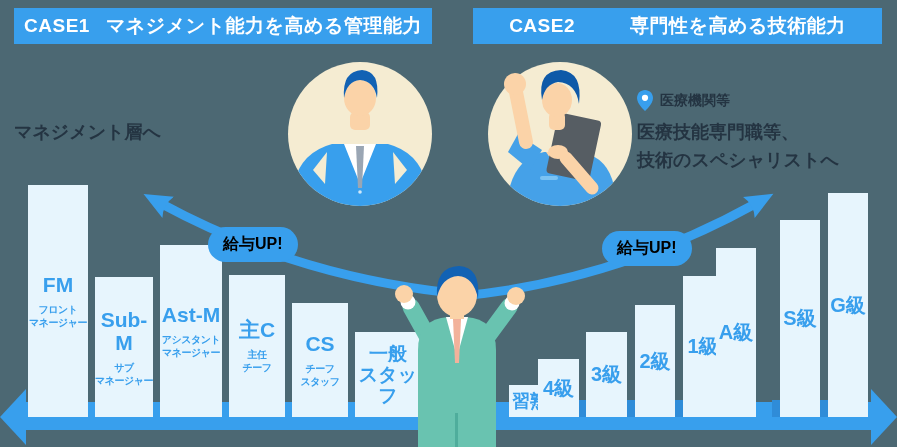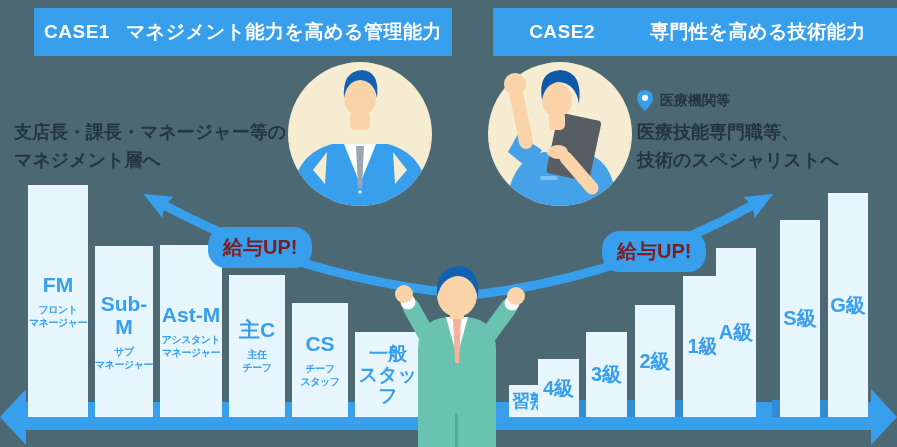--- a/index.html
+++ b/index.html
@@ -3,23 +3,23 @@
 <meta charset="utf-8">
 <style>
   html,body { margin:0; padding:0; background:#4C6873; }
   .stage {
     position:relative; width:897px; height:447px; overflow:hidden;
     background:#4C6873;
     font-family:"Liberation Sans","DejaVu Sans",sans-serif;
   }
   
   .hdr {
-    position:absolute; top:8px; height:48px; background:#389FED; color:#fff;
+    position:absolute; top:8px; height:36px; background:#389FED; color:#fff;
     display:flex; align-items:center; justify-content:center;
-    font-weight:bold; font-size:19px; letter-spacing:0.5px;margin-left:20px;
+    font-weight:bold; font-size:19px; letter-spacing:0.5px;
   }
   #hdr1 { left:14px; width:418px; }
   #hdr2 { left:473px; width:409px;gap:39px; }
   .hdr .case { margin-right:16px; }
   
   .loc-row {
     position:absolute; display:flex; align-items:center; gap:7px;
     color:#243442; font-weight:bold; font-size:14px;
   }
   #loc1 { left:14px; top:90px; }
@@ -38,41 +38,41 @@
   #n4{left:675px;width:8px;} #n5{left:723px;width:9px;} #n6{left:772px;width:8px;} #n7{left:820px;width:8px;}
   
   .bar {
     position:absolute; bottom:30px; background:#E7F5FD; color:#389FED;
     display:flex; flex-direction:column; align-items:center; justify-content:center;
     font-weight:bold; text-align:center; z-index:1;
   }
   .bar .main { font-size:21px; line-height:23px; white-space:pre-line; }
   .bar .sub  { font-size:10px; line-height:13px; margin-top:7px; white-space:pre-line; letter-spacing:-0.5px; }
   #lb1{left:28px;width:60px;height:232px;}
-  #lb2{left:95px;width:58px;height:171px;}
+  #lb2{left:95px;width:58px;height:140px;}
   #lb3{left:160px;width:62px;height:172px;}
   #lb4{left:229px;width:56px;height:142px;}
   #lb5{left:292px;width:56px;height:114px;}
   #lb6{left:355px;width:66px;height:85px;}
   #lb6 .main { font-size:19px; line-height:21px; }
   .rbar .main { font-size:20px; }
   #rb1{left:509px;width:42px;height:32px;}  #rb1 .main{font-size:18px;}
   #rb2{left:538px;width:41px;height:58px;}
   #rb3{left:586px;width:41px;height:85px;}
   #rb4{left:635px;width:40px;height:112px;}
   #rb5{left:683px;width:40px;height:141px;}
   #rb6{left:716px;width:40px;height:169px;}
   #rb7{left:780px;width:40px;height:197px;}
   #rb8{left:828px;width:40px;height:224px;margin-top:36px;}
   
   #arrows { position:absolute; left:0; top:0; z-index:2; pointer-events:none; }
   
   .pill {
-    position:absolute; z-index:3; background:#389FED; color:#7f1d1d;
-    font-weight:bold; font-size:20px; padding:7px 15px; border-radius:18px;text-align:right;
+    position:absolute; z-index:3; background:#389FED; color:#000000;
+    font-weight:bold; font-size:16px; padding:7px 15px; border-radius:18px;text-align:right;
   }
   #pill1 { left:208px; top:227px; }
   #pill2 { left:602px; top:231px; }
   
   .avatar { position:absolute; z-index:3; }
   #avatar1 { left:286px; top:58px; }
   #avatar2 { left:486px; top:58px; }
   #person  { position:absolute; left:380px; top:255px; z-index:4; }
   .pin { flex:0 0 auto; }
 </style>
@@ -92,21 +92,20 @@
 
   <div class="loc-row" id="loc2">
     <svg class="pin" width="16" height="21" viewBox="0 0 16 21">
       <path d="M8 0 C3.6 0 0 3.6 0 8 C0 14.2 8 21 8 21 C8 21 16 14.2 16 8 C16 3.6 12.4 0 8 0 Z" fill="#389FED"></path>
       <circle cx="8" cy="7.8" r="3.1" fill="#FFFFFF"></circle>
     </svg>
     <span>医療機関等</span>
   </div>
 
   <div class="desc" id="desc1">
-    <div>支店長・課長・マネージャー等の</div>
     <div>マネジメント層へ</div>
   </div>
   <div class="desc" id="desc2">
     <div>医療技能専門職等、</div>
     <div>技術のスペシャリストへ</div>
   </div>
 
   <div class="band"></div>
   <div class="ah" id="ah-left"></div>
   <div class="ah" id="ah-right"></div>

